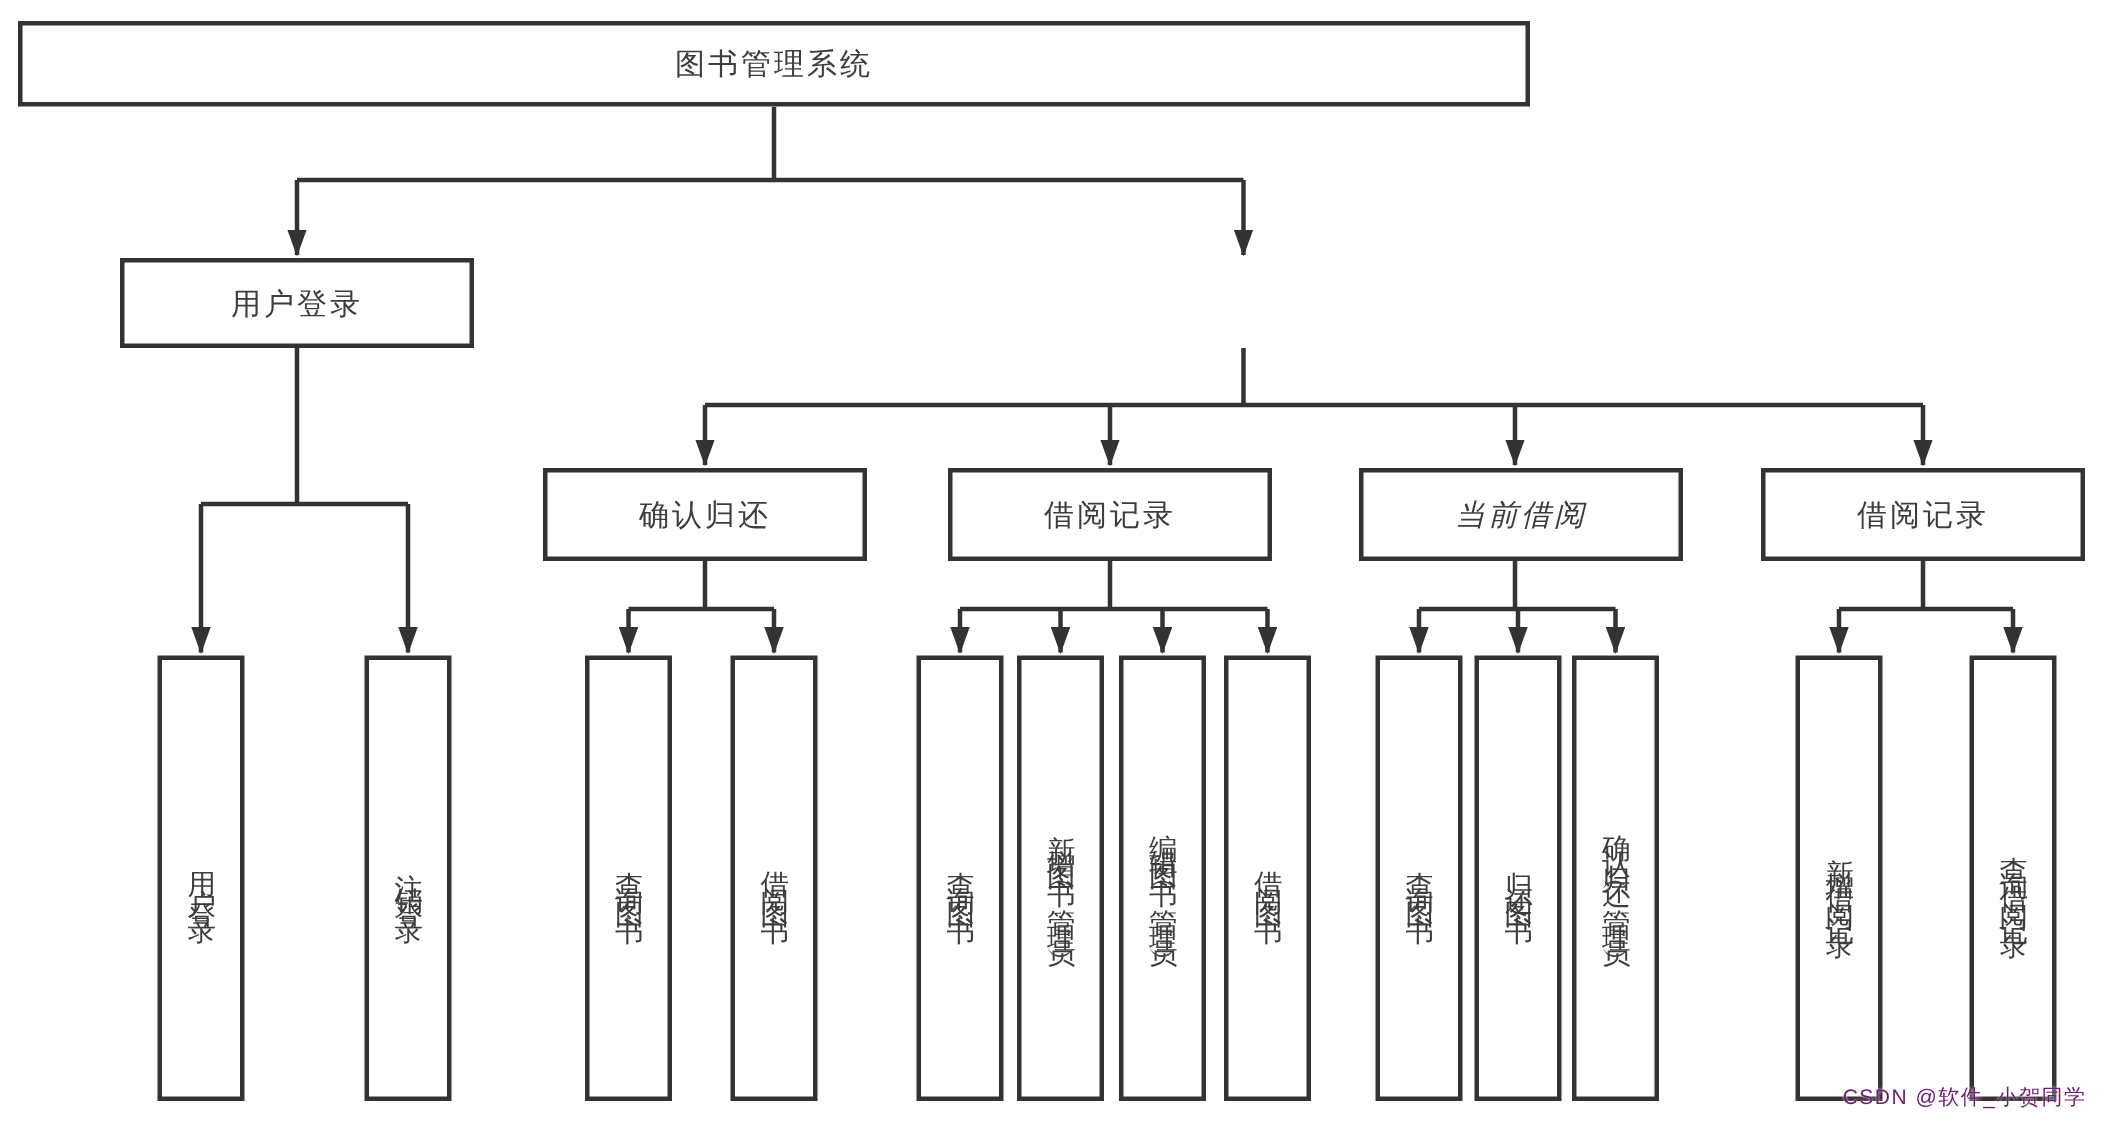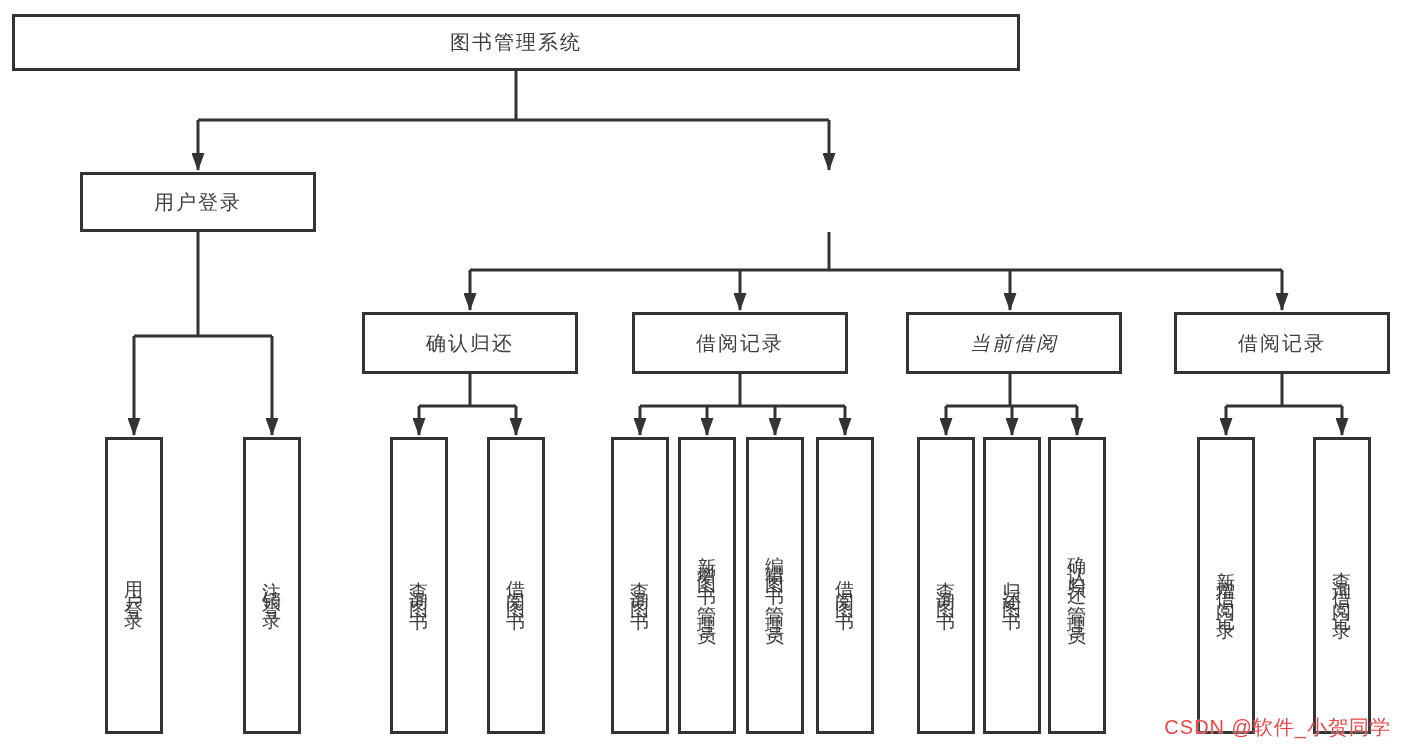--- a/index.html
+++ b/index.html
@@ -24,22 +24,22 @@
   .v-label{
     writing-mode:vertical-rl;
     font-size:19px;
     letter-spacing:10px;
     line-height:1;
     white-space:nowrap;
   }
   .watermark{
     position:absolute;
     right:14px;bottom:6px;
-    font-size:20px;
-    color:#ef4444;
+    font-size:14px;
+    color:#701a75;
     letter-spacing:1px;
     text-shadow:0 0 2px #ffffff;
     white-space:nowrap;
   }
 </style>
 </head>
 <body>
 
 <div class="canvas">
 

